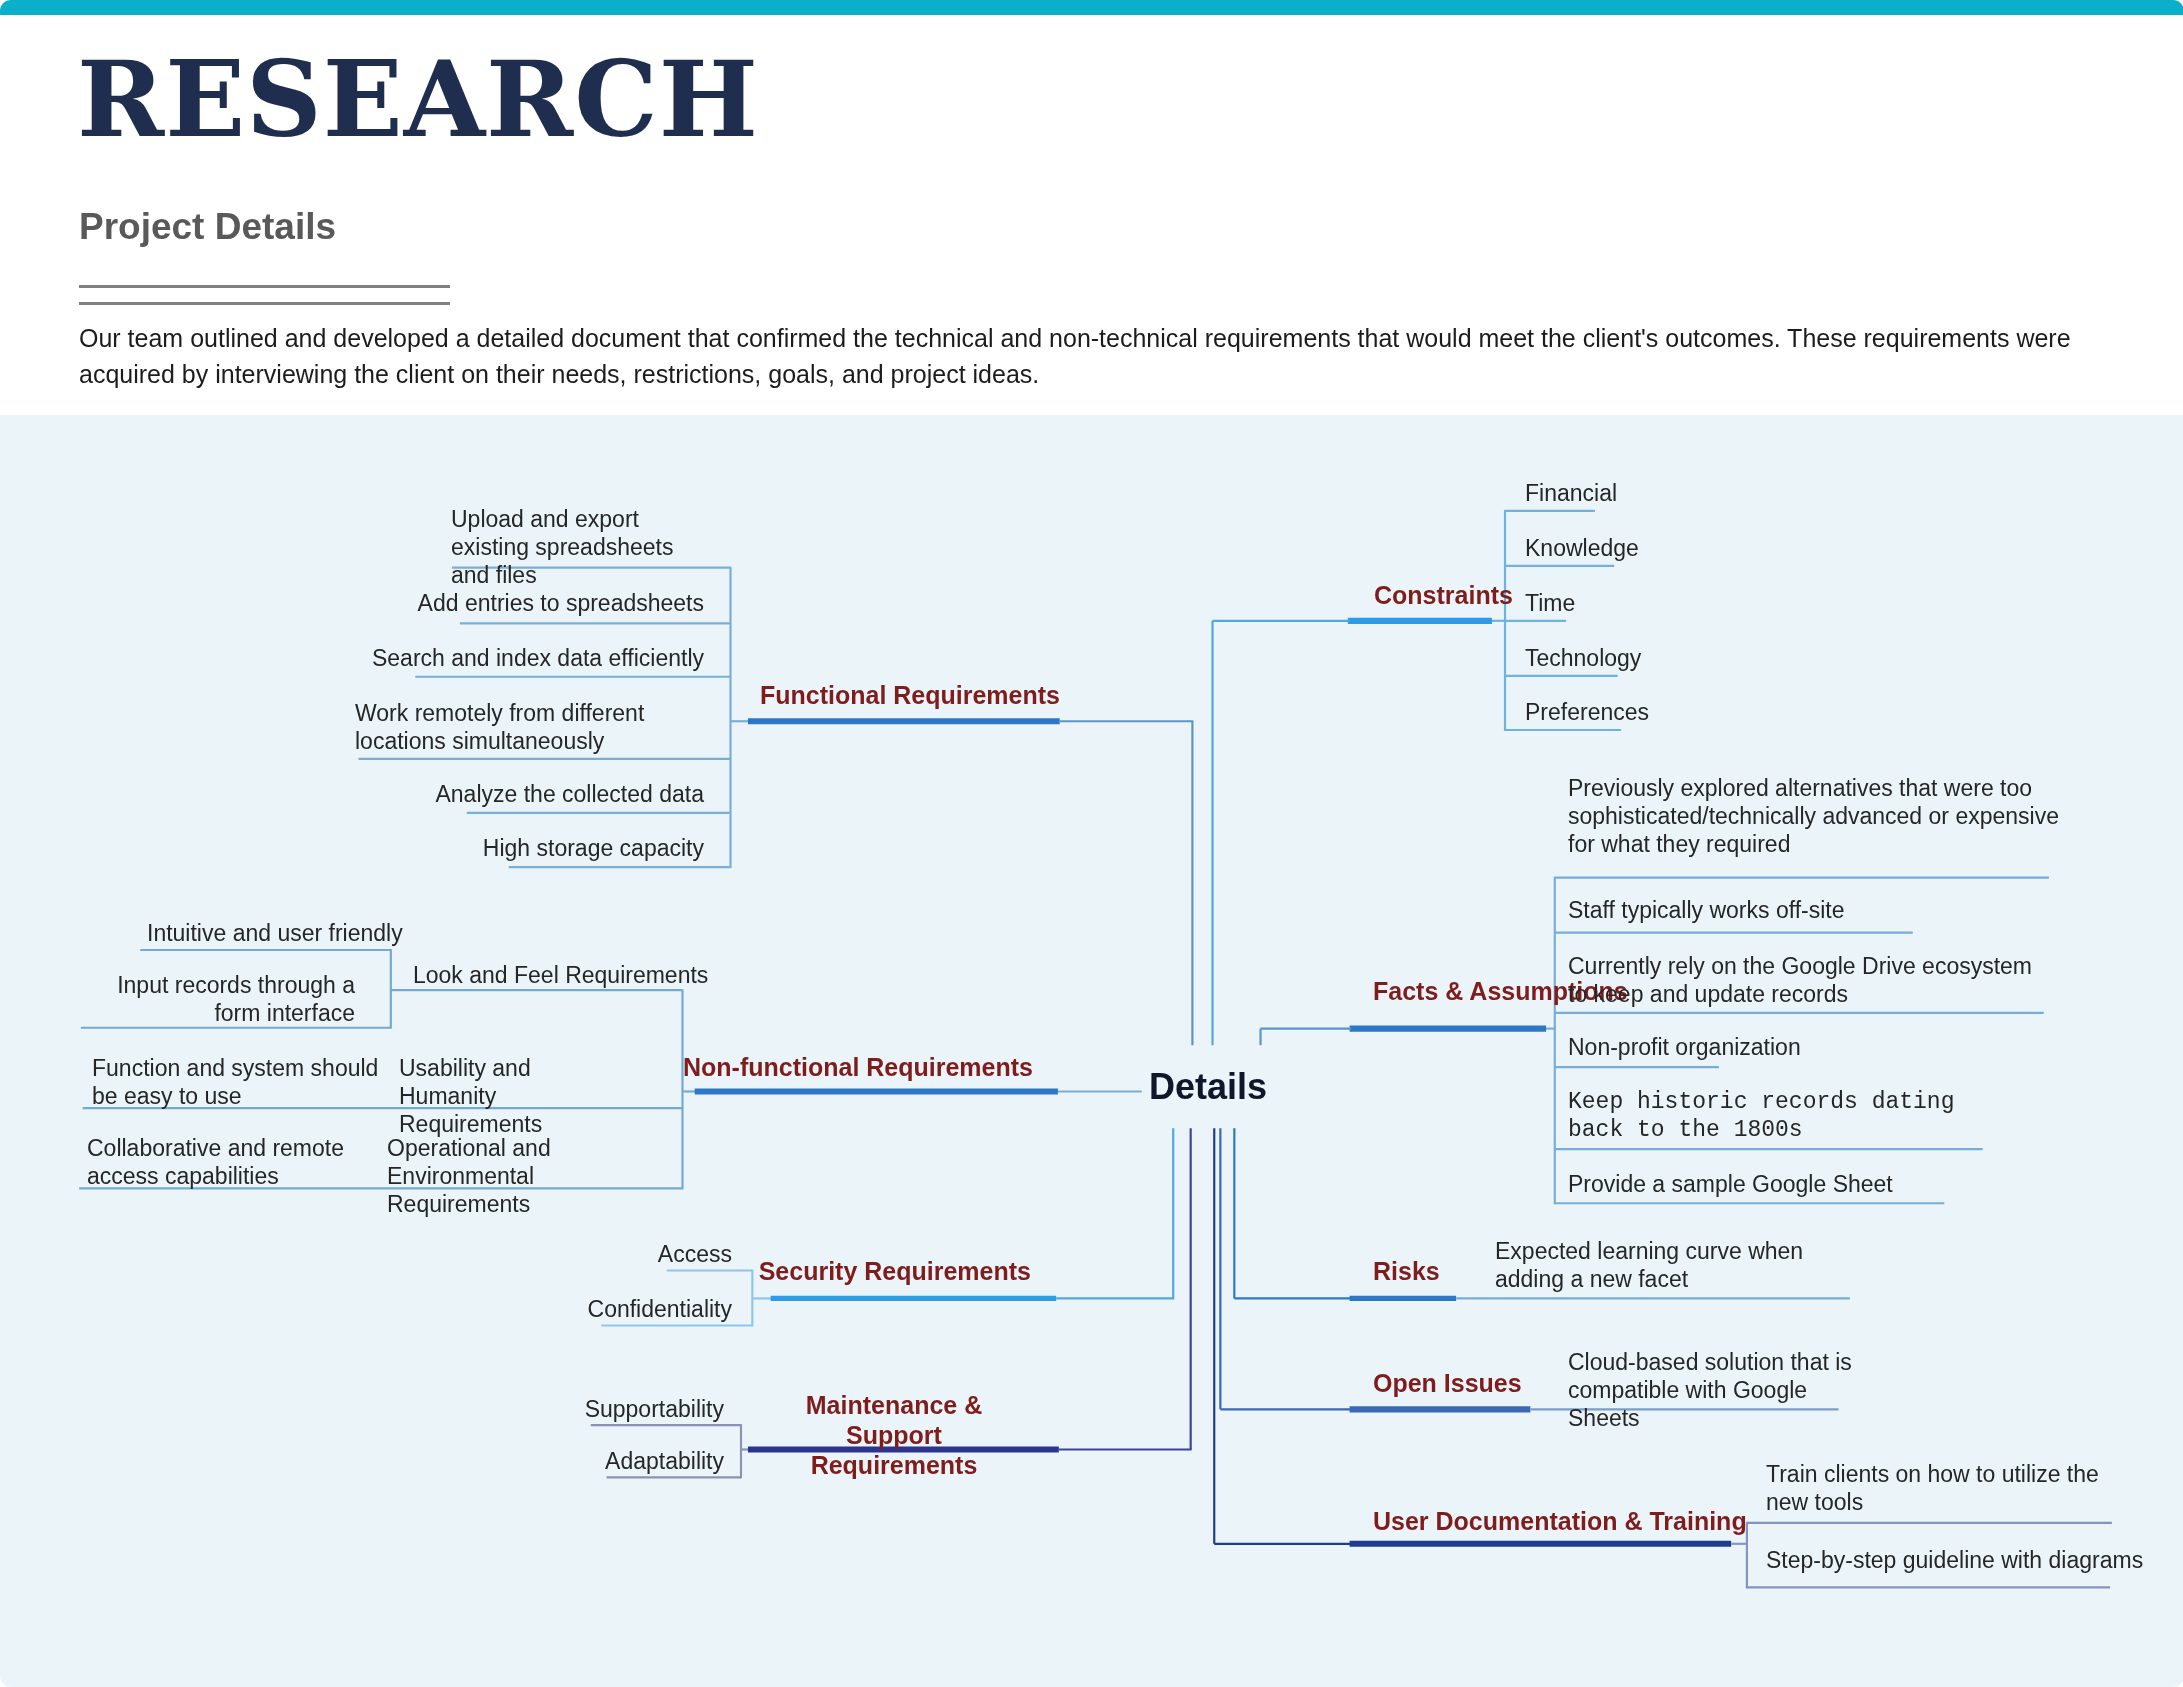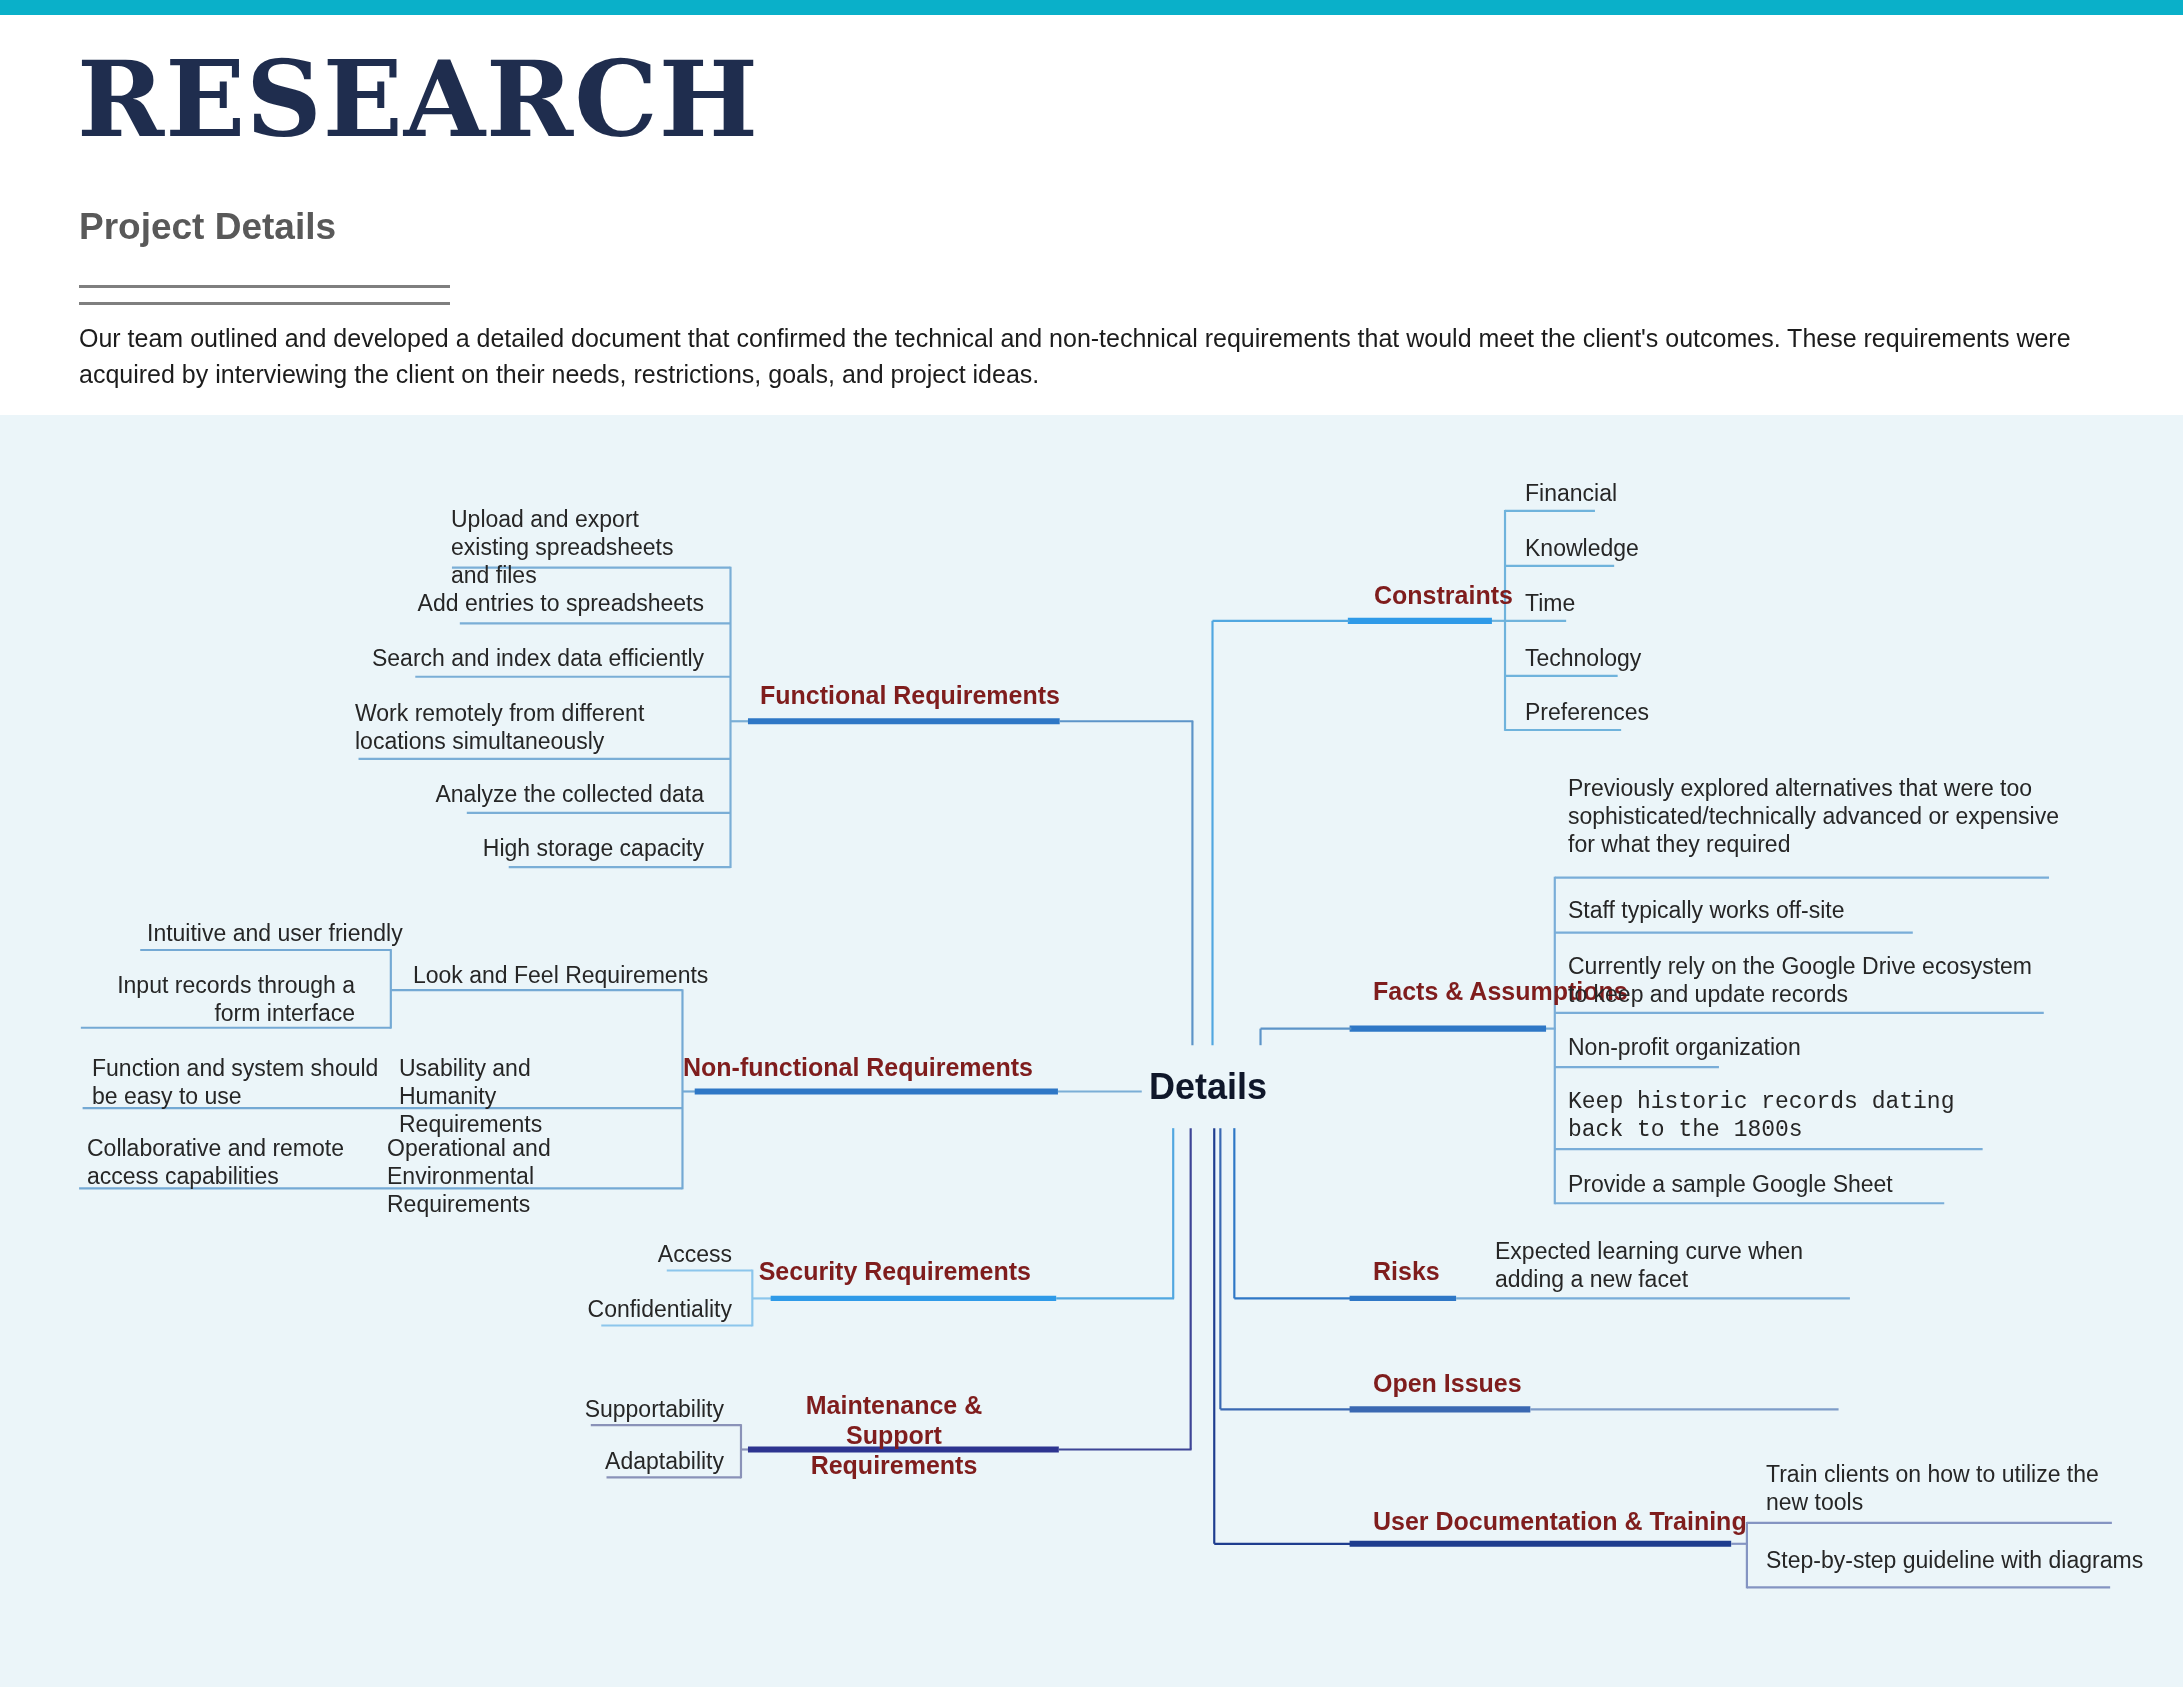--- a/index.html
+++ b/index.html
@@ -1,17 +1,17 @@
 <!DOCTYPE html>
 <html style="font-size:14px"><head>
 <meta charset="utf-8">
 <style>
   html,body{margin:0;padding:0;background:#ffffff;}
   #page{position:relative;width:2184px;height:1687px;background:#ffffff;overflow:hidden;
-        font-family:"Liberation Sans",sans-serif;}
+        font-family:"Liberation Sans",sans-serif;border-radius:11px;}
   #topbar{position:absolute;left:0;top:0;width:2184px;height:15px;background:#0ab0c9;}
   #maparea{position:absolute;left:0;top:415px;width:2184px;height:1273px;background:#ebf5f9;}
   #title{position:absolute;left:77px;top:37px;font-family:"DejaVu Serif","Liberation Serif",serif;
          font-weight:bold;font-size:105px;color:#1f2d4e;letter-spacing:0.9px;}
   #subtitle{position:absolute;left:79px;top:206px;font-weight:bold;font-size:37px;color:#595959;}
   #rule{position:absolute;left:79px;top:285px;width:371px;height:14px;
         border-top:3.5px solid #7f7f7f;border-bottom:3.5px solid #7f7f7f;}
   #para{position:absolute;left:79px;top:320px;width:2026px;font-size:25px;line-height:36px;color:#1c1c1c;}
   svg.lines{position:absolute;left:0;top:0;}
   .node{position:absolute;font-size:23px;line-height:28px;color:#262626;}
@@ -153,18 +153,19 @@
   <div class="node" style="left:1568px;top:896px;white-space:nowrap;">Staff typically works off-site</div>
   <div class="node" style="left:1568px;top:952px;width:485px;">Currently rely on the Google Drive ecosystem to keep and update records</div>
   <div class="node" style="left:1568px;top:1033px;white-space:nowrap;">Non-profit organization</div>
   <div class="node" style="left:1568px;top:1088px;width:445px;font-family:Liberation Mono, monospace;">Keep historic records dating back to the 1800s</div>
   <div class="node" style="left:1568px;top:1170px;white-space:nowrap;">Provide a sample Google Sheet</div>
 
   <div class="blabel" style="left:1373px;top:1256px;white-space:nowrap;">Risks</div>
   <div class="node" style="left:1495px;top:1237px;width:371px;">Expected learning curve when adding a new facet</div>
 
   <div class="blabel" style="left:1373px;top:1368px;white-space:nowrap;">Open Issues</div>
+  <div class="node" style="left:1568px;top:1348px;width:293px;">Cloud-based solution that is compatible with Google Sheets</div>
 
   <div class="blabel" style="left:1373px;top:1506px;white-space:nowrap;">User Documentation &amp; Training</div>
   <div class="node" style="left:1766px;top:1460px;width:371px;">Train clients on how to utilize the new tools</div>
   <div class="node" style="left:1766px;top:1546px;white-space:nowrap;">Step-by-step guideline with diagrams</div>
 </div>
 
 
 </body></html>

